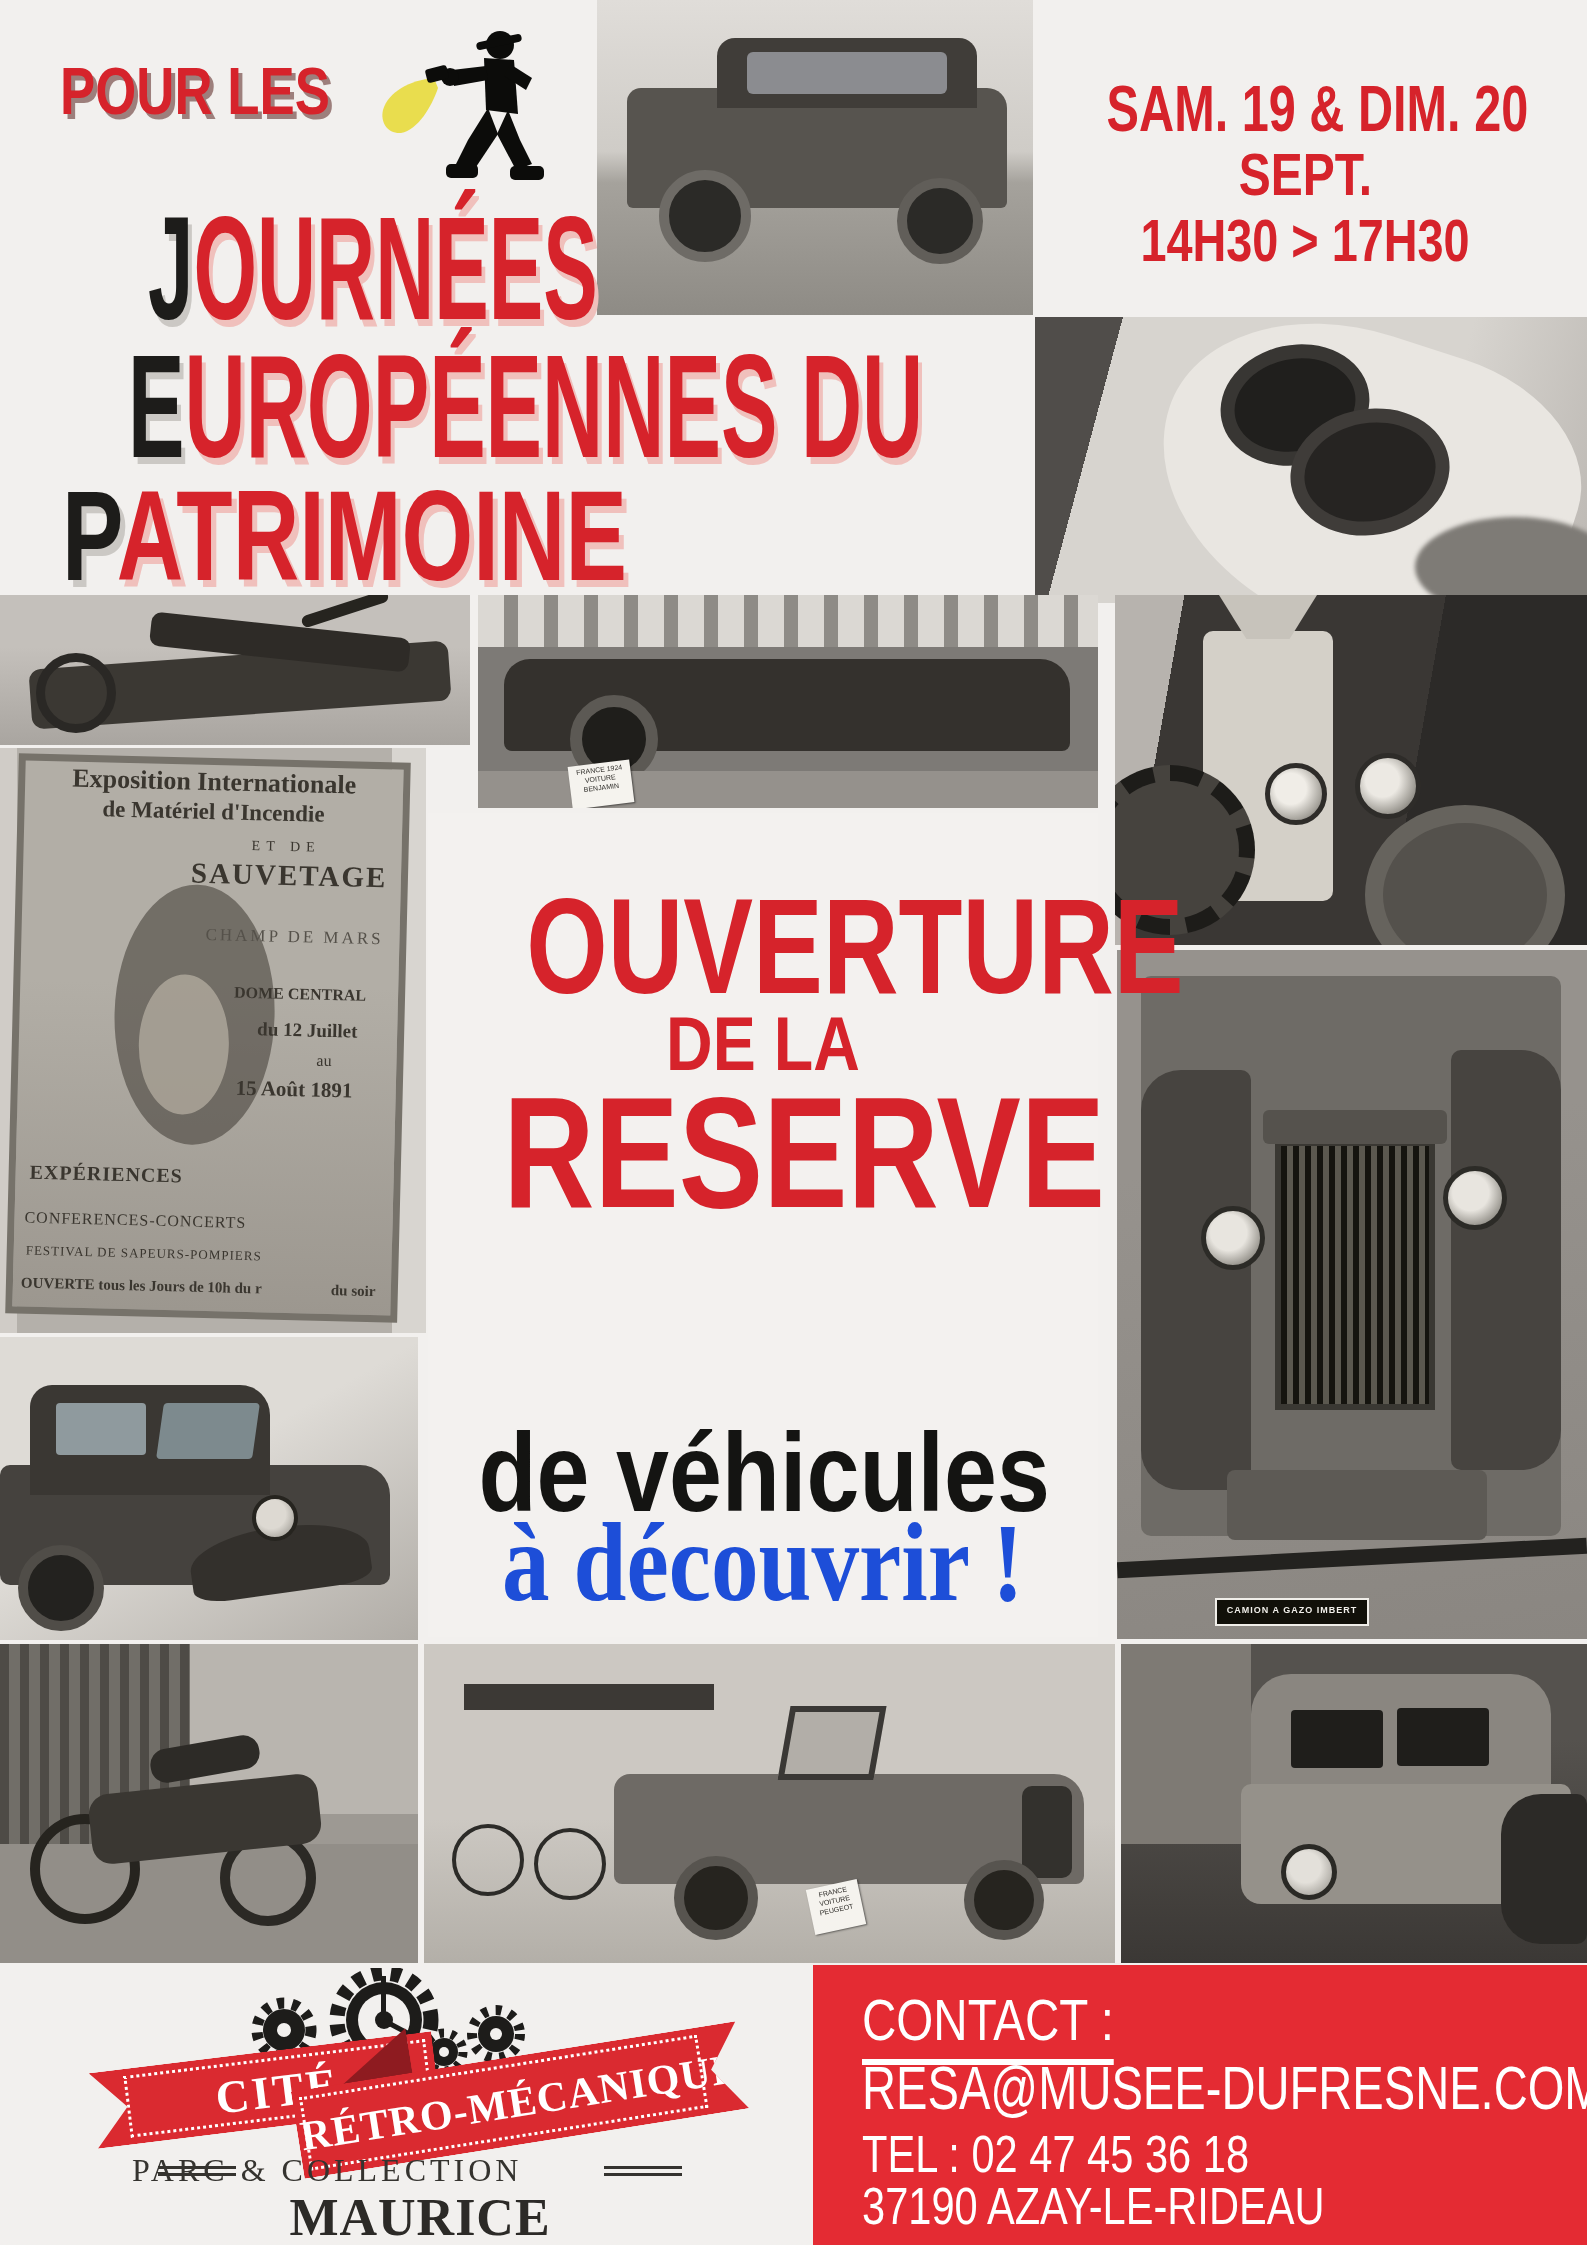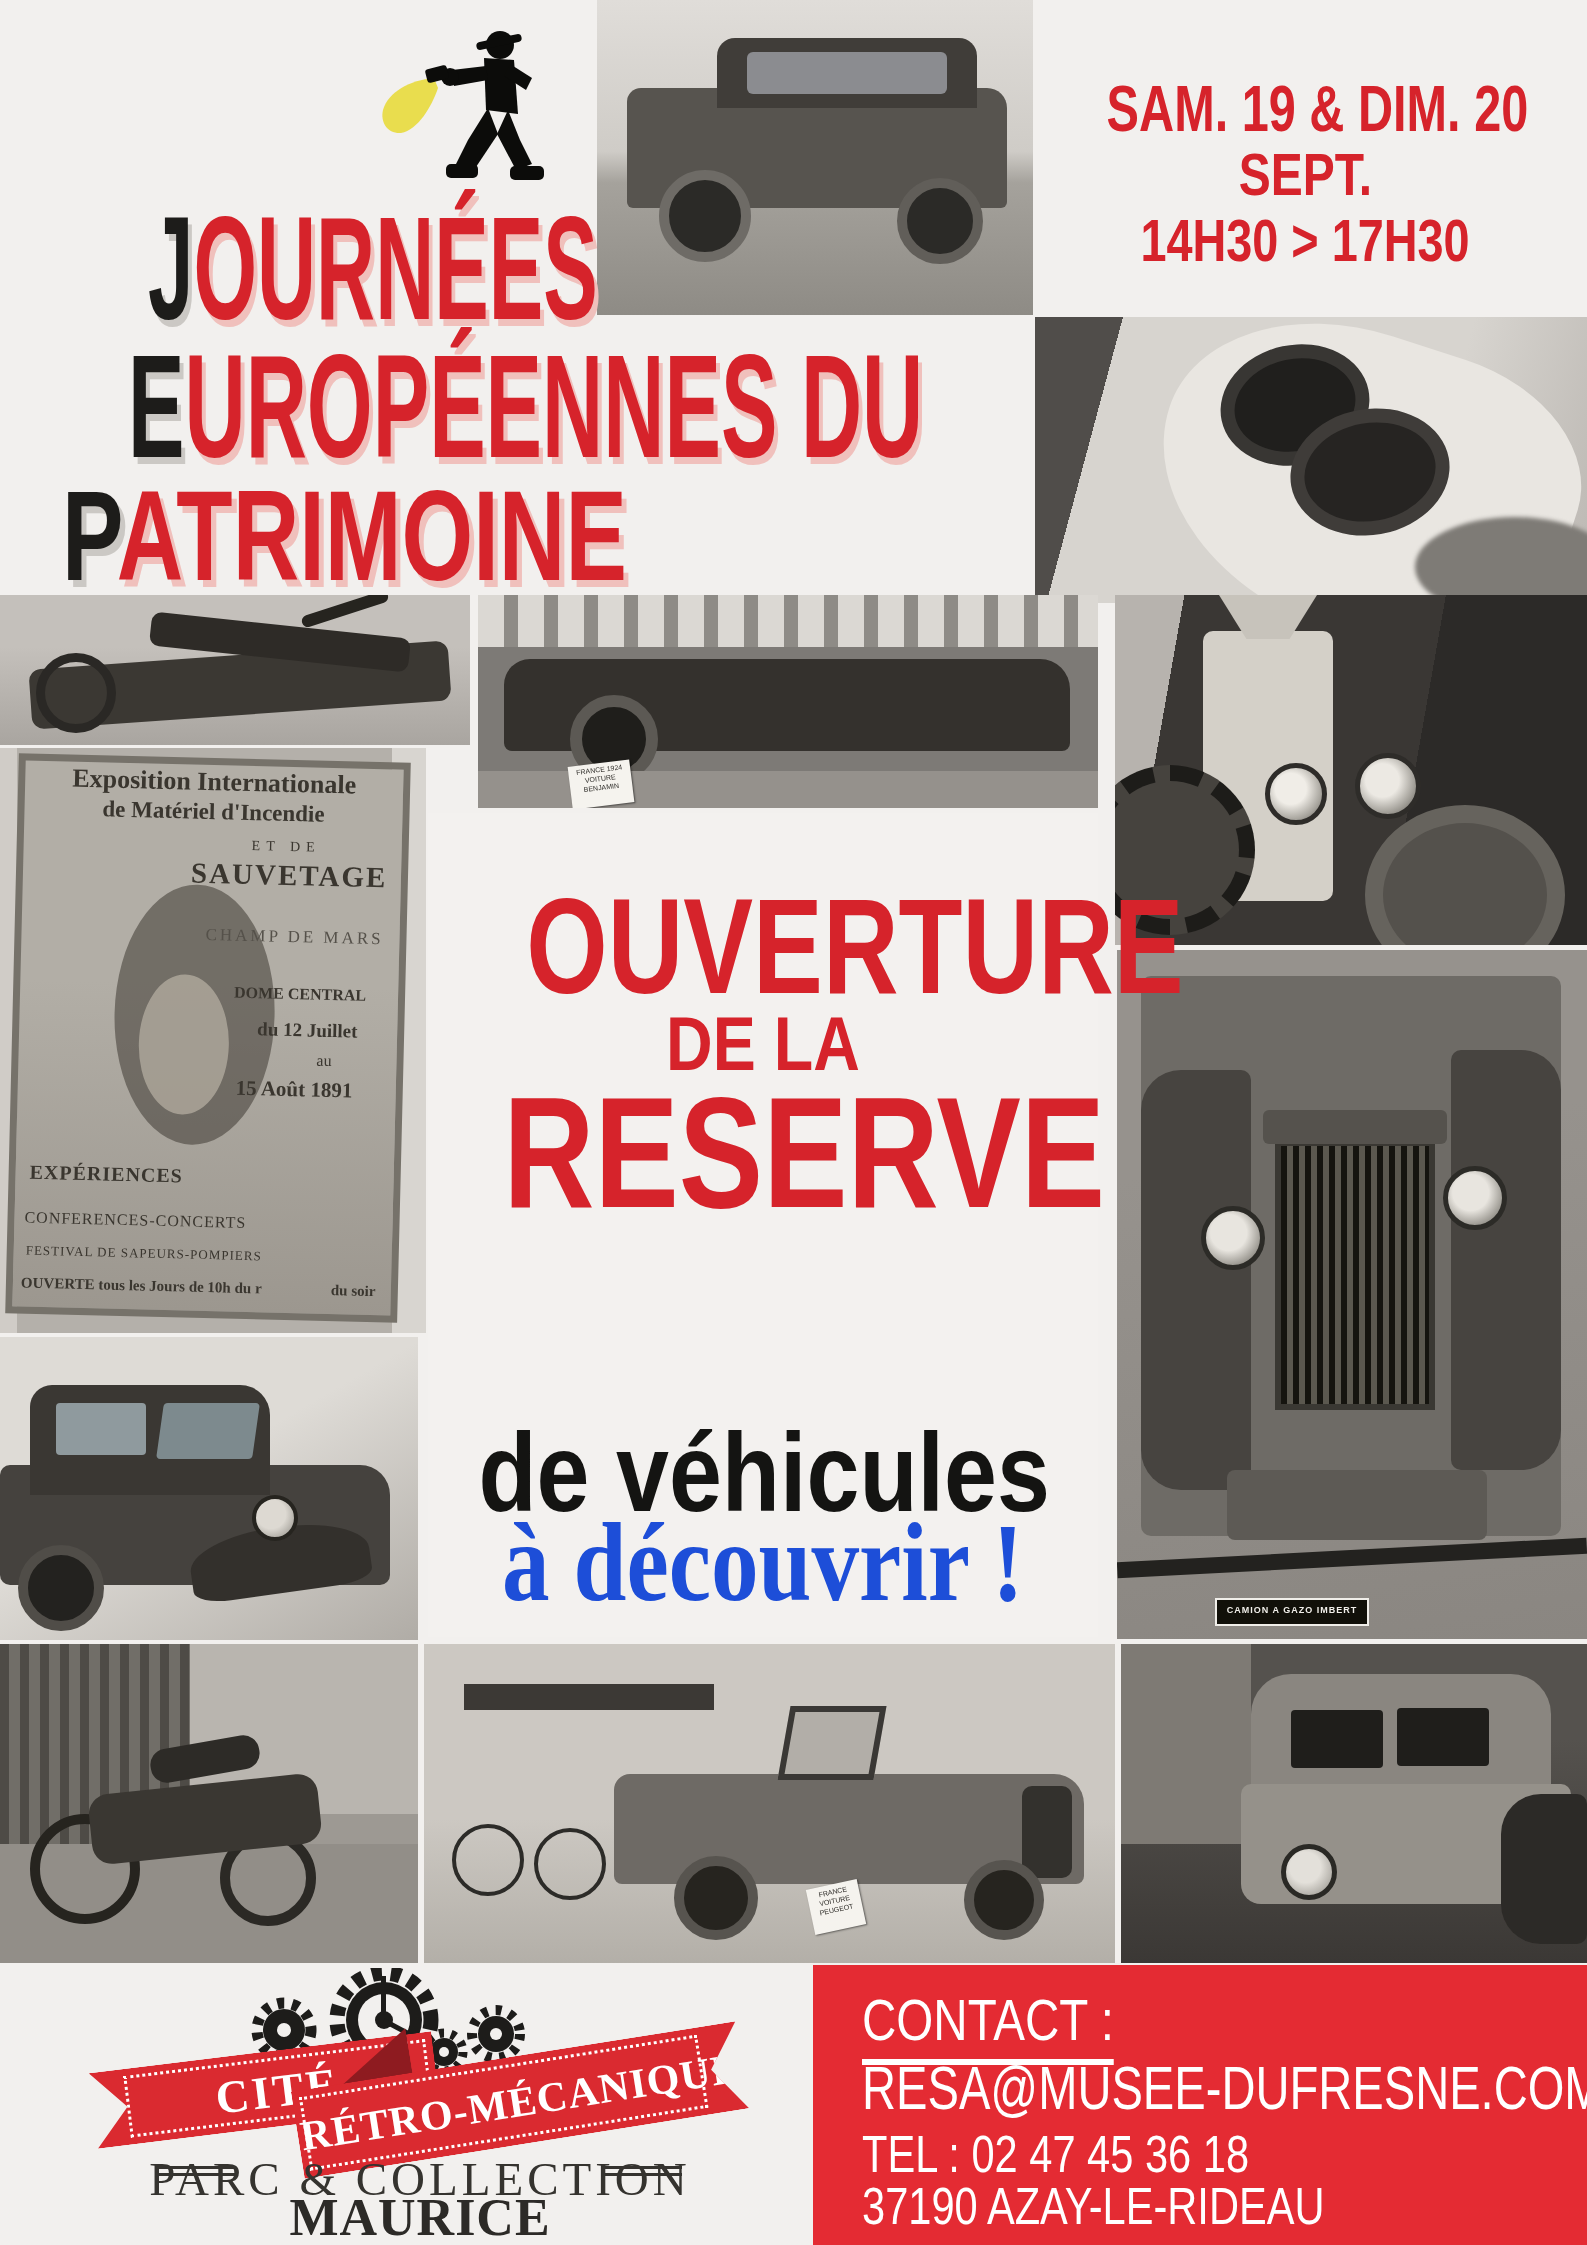--- a/index.html
+++ b/index.html
@@ -167,20 +167,23 @@
               background:linear-gradient(180deg,#55524e 0 30%,#3b3835 100%);">
     <div class="abs" style="left:0;top:0;width:130px;height:200px;background:#7e7a74;"></div>
     <div class="abs" style="left:130px;top:30px;width:300px;height:110px;background:#8a8680;border-radius:40px 40px 0 0;"></div>
     <div class="abs" style="left:170px;top:66px;width:92px;height:58px;background:#1f1e1b;border-radius:4px;"></div>
     <div class="abs" style="left:276px;top:64px;width:92px;height:58px;background:#1f1e1b;border-radius:4px;"></div>
     <div class="abs" style="left:120px;top:140px;width:330px;height:120px;background:#95918a;border-radius:10px 10px 20px 20px;"></div>
     <div class="abs r50" style="left:160px;top:200px;width:56px;height:56px;background:radial-gradient(circle at 42% 40%,#e3e0da 0 40%,#8c8982 100%);border:5px solid #2a2925;box-sizing:border-box;"></div>
     <div class="abs" style="left:380px;top:150px;width:86px;height:150px;background:#2c2a27;border-radius:40px 10px 10px 40px;"></div>
   </div>
 
+  <div class="heading red-t" style="left:60px;top:58px;font-size:66px;text-shadow:5px 5px 0 rgba(88,34,31,0.55);">
+    <span class="cond" style="transform:scaleX(0.8);">POUR LES</span>
+  </div>
 
   <svg class="abs" style="left:380px;top:18px;" width="196" height="188" viewBox="0 0 196 188">
     <path d="M54 60 C30 62 8 74 3 92 C0 105 8 116 21 115 C38 112 52 88 58 70 Z" fill="#e9dd4e"></path>
     <g fill="#0c0c0a">
       <circle cx="120" cy="27" r="14"></circle>
       <rect x="96" y="20" width="46" height="8" rx="4" transform="rotate(-12 119 24)"></rect>
       <polygon points="104,40 134,42 138,96 106,92"></polygon>
       <polygon points="106,48 72,52 74,68 108,62"></polygon>
       <circle cx="70" cy="59" r="9"></circle>
       <rect x="46" y="49" width="22" height="14" rx="3" transform="rotate(-14 57 56)"></rect>
@@ -267,22 +270,22 @@
 
   <div class="abs" style="left:330px;top:2034px;width:80px;height:52px;background:#8e1b20;transform:rotate(-9deg);
               clip-path:polygon(0 100%,100% 0,100% 100%);"></div>
 
   <div class="ribbon" style="left:295px;top:2056px;width:450px;height:88px;transform:rotate(-9deg);
               clip-path:polygon(0 0,100% 0,93% 50%,100% 100%,0 100%);">
     <div class="dots" style="right:40px;"></div>
     <div class="ribbon-text" style="top:22px;font-size:42px;letter-spacing:1px;">RÉTRO-MÉCANIQUE</div>
   </div>
 
-  <div class="abs" style="left:140px;top:2152px;width:560px;text-align:center;
-              font-family:'Liberation Serif',serif;font-size:47px;letter-spacing:4px;color:#35332f;">PARC &amp; COLLECTION</div>
+  <div class="abs" style="left:132px;top:2152px;width:560px;text-align:left;
+              font-family:'Liberation Serif',serif;font-size:32px;letter-spacing:4px;color:#35332f;">PARC &amp; COLLECTION</div>
   <div class="dbl-rule" style="left:158px;top:2166px;width:78px;"></div>
   <div class="dbl-rule" style="left:604px;top:2166px;width:78px;"></div>
 
   <div class="abs" style="left:140px;top:2188px;width:560px;text-align:center;
               font-family:'Liberation Serif',serif;font-weight:700;font-size:52px;letter-spacing:1px;color:#2c2a27;">MAURICE DUFRESNE</div>
 
   <div class="abs" style="left:813px;top:1965px;width:774px;height:280px;background:#e42b33;"></div>
 
   <div class="contact-line" style="top:1986px;font-size:58px;">
     <span class="cond" style="transform:scaleX(0.82);border-bottom:6px solid #fff;padding-bottom:10px;">CONTACT :</span>

